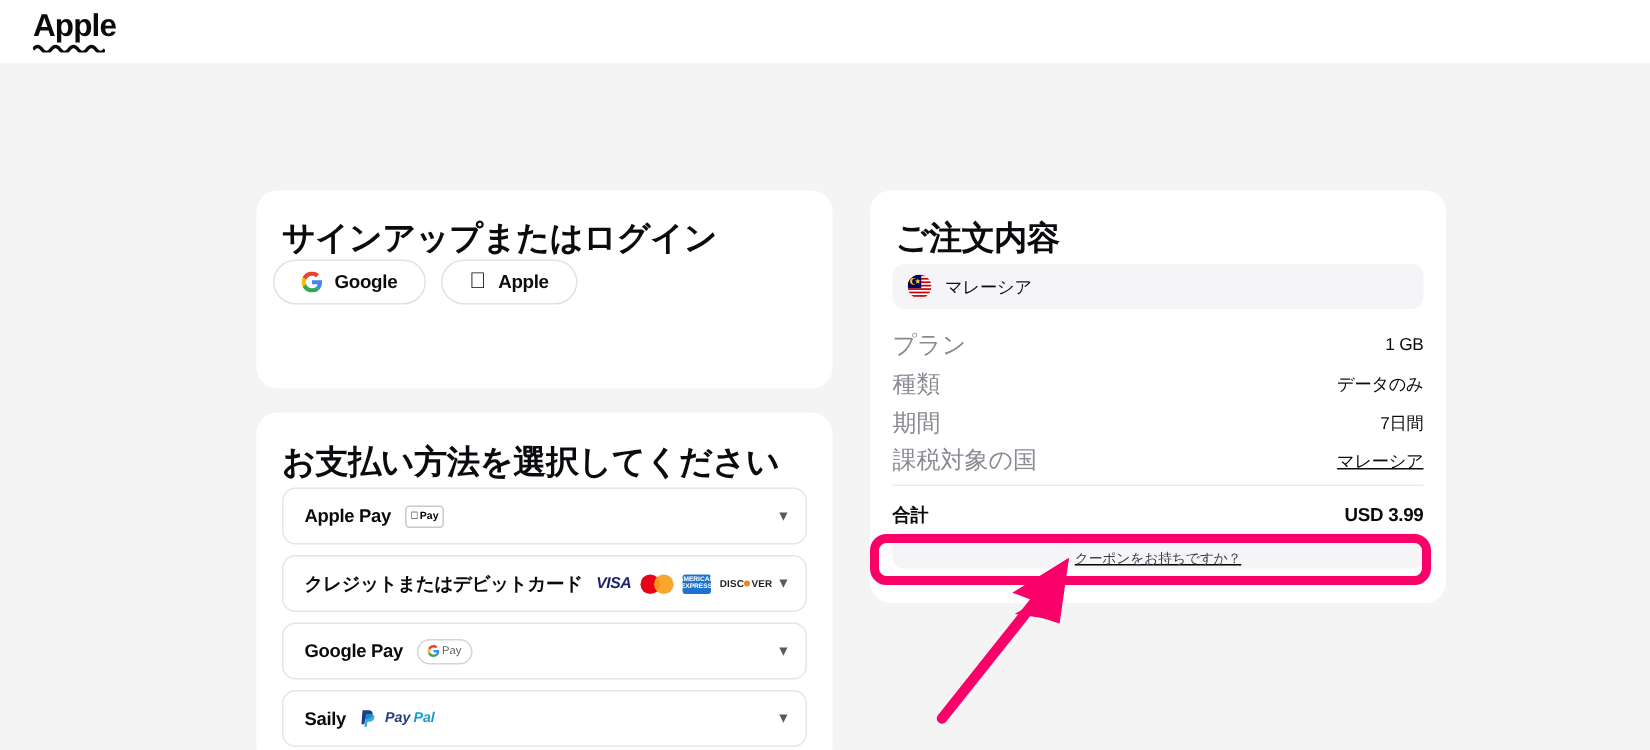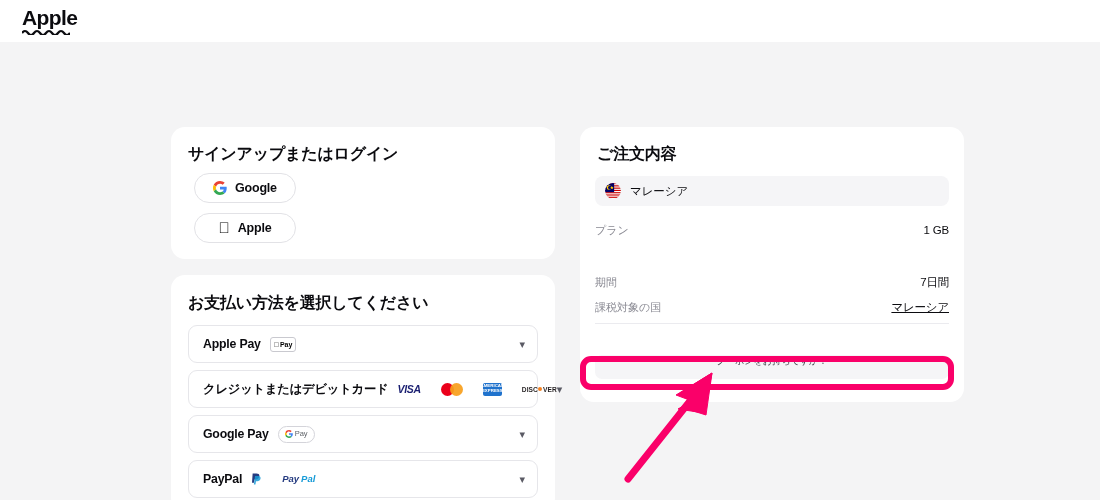--- a/index.html
+++ b/index.html
@@ -40,29 +40,29 @@
     position: absolute;
     background: #ffffff;
     border-radius: 14px;
   }
 
   
   #card-signup { left: 171px; top: 85px; width: 384px; height: 132px; }
   #card-payment { left: 171px; top: 233px; width: 384px; height: 237px; }
 
   .card-title {
-    font-size: 16px;
+    font-size: 22px;
     font-weight: bold;
     color: #0b0b0f;
     letter-spacing: -0.2px;
   }
   #card-signup .card-title { position:absolute; left:17px; top:17px; }
   #card-payment .card-title { position:absolute; left:17px; top:18px; }
 
-  .oauth-row { position: absolute; left: 23px; top: 46px; display: flex; gap: 10px; flex-direction: column; }
+  .oauth-row { position: absolute; left: 11px; top: 46px; display: flex; gap: 10px; }
   .oauth-btn {
     height: 30px;
     border: 1px solid #e2e2e6;
     border-radius: 16px;
     background: #fff;
     display: flex; align-items: center; justify-content: center;
     gap: 8px;
     padding: 0 18px;
     cursor: pointer;
     box-sizing: border-box;
@@ -84,21 +84,21 @@
     border: 1px solid #e6e6ea;
     border-radius: 9px;
     background: #fff;
     display: flex; align-items: center;
     padding: 0 12px 0 14px;
     box-sizing: border-box;
     margin-bottom: 7px;
     cursor: pointer;
   }
   .pay-name { font-size: 12.3px; font-weight: bold; color:#0b0b0f; letter-spacing:-0.2px; white-space: nowrap;}
-  .pay-badges { display:flex; align-items:center; gap:20px; margin-left: 9px; }
+  .pay-badges { display:flex; align-items:center; gap:6px; margin-left: 9px; }
   .chev { margin-left:auto; color:#5a5a64; font-size: 11px; line-height:1; }
 
   .badge-applepay {
     border:1px solid #c9c9cf; border-radius:3px; height:13px; padding:0 3px;
     display:flex; align-items:center; gap:1px; background:#fff;
   }
   .badge-applepay .ap { font-size:7px; line-height:1; color:#000; }
   .badge-applepay .pay { font-size:7px; font-weight:bold; color:#000; line-height:1;}
 
   .badge-gpay {
@@ -129,34 +129,35 @@
     background:#f5f5f7; border-radius:8px;
     display:flex; align-items:center; padding-left:10px; box-sizing:border-box; gap:9px;
   }
   .flag-my { width:16px; height:16px; border-radius:50%; overflow:hidden; position:relative; flex:none; box-shadow:0 0 0 0.5px rgba(0,0,0,.08) inset;}
   .country-name { font-size:11.5px; color:#0b0b0f; letter-spacing:-0.1px;}
 
   .srow {
     position:absolute; left:15px; width:354px; height:18px;
     display:flex; align-items:center; justify-content:space-between;
   }
-  .srow .k { font-size:11px; color:#8a8a93; }
+  .srow .k { font-size:16px; color:#8a8a93; }
   .srow .v { font-size:11.5px; font-weight:normal; color:#0b0b0f; letter-spacing:-0.2px;}
   .srow .v.link { text-decoration: underline; cursor:pointer; }
   .divider { position:absolute; left:15px; width:354px; height:1px; background:#ebebef; }
 
   .total-row { position:absolute; left:15px; width:354px; height:20px; display:flex; align-items:center; justify-content:space-between;}
   .total-row .k { font-size:12px; font-weight:bold; color:#0b0b0f; }
   .total-row .v { font-size:12.5px; font-weight:bold; color:#0b0b0f; letter-spacing:-0.2px;}
 
   .coupon-btn {
     position:absolute; left:15px; top:228px; width:354px; height:24px;
     background:#f5f5f7; border-radius:7px;
-    display:flex; align-items:flex-start; justify-content:center;
+    display:flex; align-items:flex-end; justify-content:center;
     cursor:pointer;
+    text-decoration:underline;
   }
   .coupon-btn span { font-size:9.2px; color:#3c3c46; letter-spacing:-0.1px;}
 
   
   #hl-box {
     position:absolute; left:580px; top:314px; width:374px; height:34px;
     border: 6px solid #fa0069; border-radius: 11px;
     box-sizing: border-box;
     pointer-events:none;
   }
@@ -244,21 +245,21 @@
               <path fill="#FBBC05" d="M10.53 28.59c-.48-1.45-.76-2.99-.76-4.59s.27-3.14.76-4.59l-7.98-6.19C.92 16.46 0 20.12 0 24c0 3.88.92 7.54 2.56 10.78l7.97-6.19z"></path>
               <path fill="#34A853" d="M24 48c6.48 0 11.93-2.13 15.89-5.81l-7.73-6c-2.15 1.45-4.92 2.3-8.16 2.3-6.26 0-11.57-4.22-13.47-9.91l-7.98 6.19C6.51 42.62 14.62 48 24 48z"></path>
             </svg>
             <span class="pay">Pay</span>
           </span>
         </span>
         <span class="chev">▾</span>
       </div>
 
       <div class="pay-row">
-        <span class="pay-name">PayPal</span>
+        <span class="pay-name">Saily</span>
         <span class="pay-badges">
           <svg width="11" height="12" viewBox="0 0 24 28">
             <path fill="#253b80" d="M3 1h9c5 0 7.5 2.6 6.6 7.2-.9 4.6-4 6.8-8.7 6.8H7.2L6 23H1.5L3 1z"></path>
             <path fill="#179bd7" d="M8.5 7h7.6c4 0 6 2.2 5.3 6-.8 4.2-3.6 6.2-7.8 6.2h-2.8L9.6 27H5.9L8.5 7z" opacity=".85"></path>
           </svg>
           <span class="badge-paypal">
             <span class="pp-word pp-pay">Pay</span>
               <span class="pp-word pp-pal">Pal</span>
           </span>
         </span>
@@ -293,31 +294,39 @@
           </g>
         </svg>
       </span>
       <span class="country-name">マレーシア</span>
     </div>
 
     <div class="srow" style="top:94px">
       <span class="k">プラン</span>
       <span class="v">1 GB</span>
     </div>
+    <div class="srow" style="top:120px">
+      <span class="k">種類</span>
+      <span class="v">データのみ</span>
+    </div>
     <div class="srow" style="top:146px">
       <span class="k">期間</span>
       <span class="v">7日間</span>
     </div>
     <div class="srow" style="top:171px">
       <span class="k">課税対象の国</span>
       <span class="v link">マレーシア</span>
     </div>
 
     <div class="divider" style="top:196px"></div>
 
+    <div class="total-row" style="top:206px">
+      <span class="k">合計</span>
+      <span class="v">USD 3.99</span>
+    </div>
 
     <div class="coupon-btn">
       <span>クーポンをお持ちですか？</span>
     </div>
   </div>
 
   <div id="hl-box"></div>
   <svg id="arrow-svg" width="160" height="135" viewBox="0 0 160 135">
     <g fill="#fa0069" stroke="#fa0069">
       <line x1="28" y1="122" x2="98" y2="34" stroke-width="7" stroke-linecap="round"></line>

